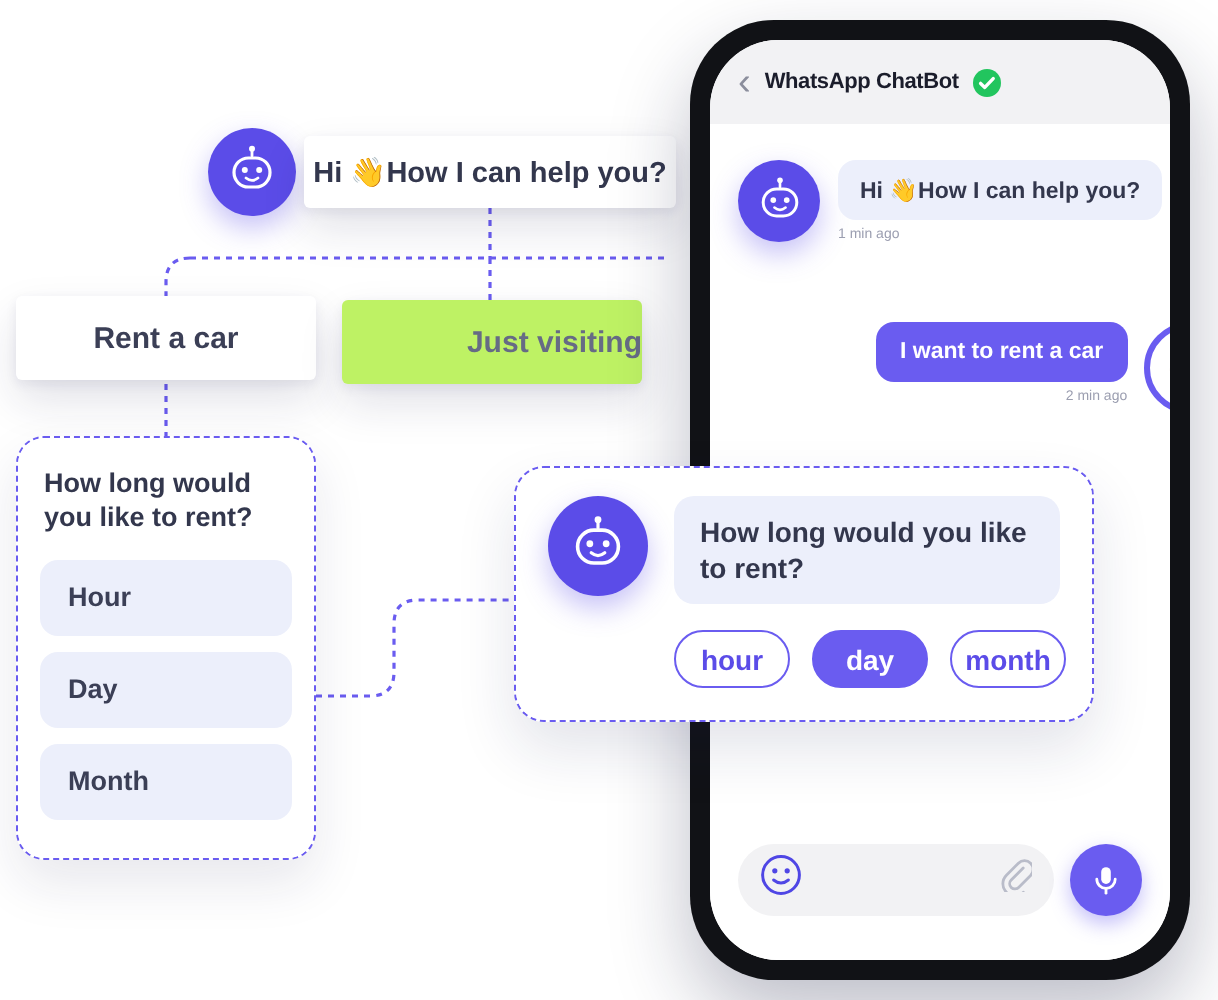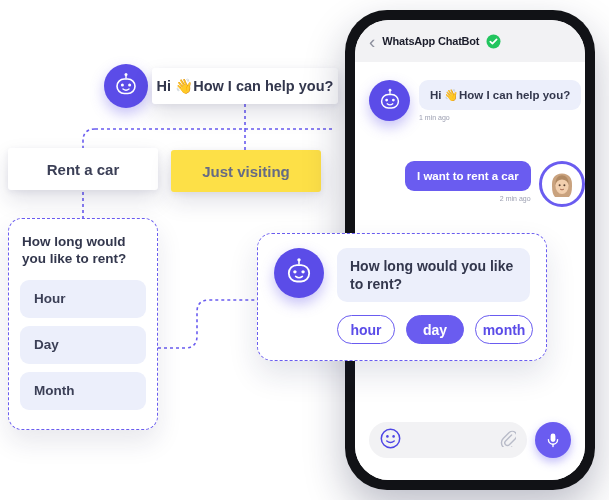--- a/index.html
+++ b/index.html
@@ -15,21 +15,21 @@
   .conn svg{display:block;overflow:visible;}
 
   
   .flow-card{
     position:absolute;background:#ffffff;border-radius:3px;
     box-shadow:0 10px 22px rgba(28,32,80,.13), 0 2px 6px rgba(28,32,80,.07);
     display:flex;align-items:center;justify-content:center;
     color:#3b3f56;font-weight:700;
   }
   #card-rent{left:8px;top:148px;width:150px;height:42px;font-size:15px;}
-  #card-visit{left:171px;top:150px;width:150px;height:42px;font-size:15px;color:#666b85;font-weight:600;background:#fde047;}
+  #card-visit{left:171px;top:150px;width:150px;height:42px;font-size:15px;color:#666b85;font-weight:600;background:#bef264;justify-content:flex-end;}
 
   
   #greet-bubble{
     position:absolute;left:152px;top:68px;width:186px;height:36px;
     background:#ffffff;border-radius:3px;
     box-shadow:0 10px 22px rgba(28,32,80,.13), 0 2px 6px rgba(28,32,80,.07);
     display:flex;align-items:center;justify-content:center;
     font-size:14.5px;font-weight:700;color:#33374d;white-space:nowrap;
   }
   .bot-av{
@@ -98,21 +98,21 @@
   #msg-bot-av{width:41px;height:41px;flex:0 0 41px;}
   .bubble-in{
     background:#eceffb;border-radius:9px;padding:8px 11px;
     font-size:11.5px;font-weight:700;color:#33374d;white-space:nowrap;
   }
   .stamp{font-size:7px;color:#9b9eb0;margin-top:4px;font-weight:400;}
 
   .msg-user{position:absolute;left:50px;top:99px;display:flex;align-items:flex-start;gap:8px;}
   .bubble-out{
     background:#6a5cf0;border-radius:9px;padding:9px 12px;
-    font-size:11.5px;font-weight:700;color:#ffffff;white-space:nowrap;
+    font-size:11.5px;font-weight:700;color:#ffffff;white-space:nowrap;margin-left:33px;
   }
   .stamp-right{font-size:7px;color:#9b9eb0;margin-top:4px;text-align:right;font-weight:400;}
   #user-av{
     width:40px;height:40px;flex:0 0 40px;border-radius:50%;
     border:3px solid #6a5cf0;background:#fff;overflow:hidden;
     display:flex;align-items:center;justify-content:center;
   }
 
   
   #input-bar{

